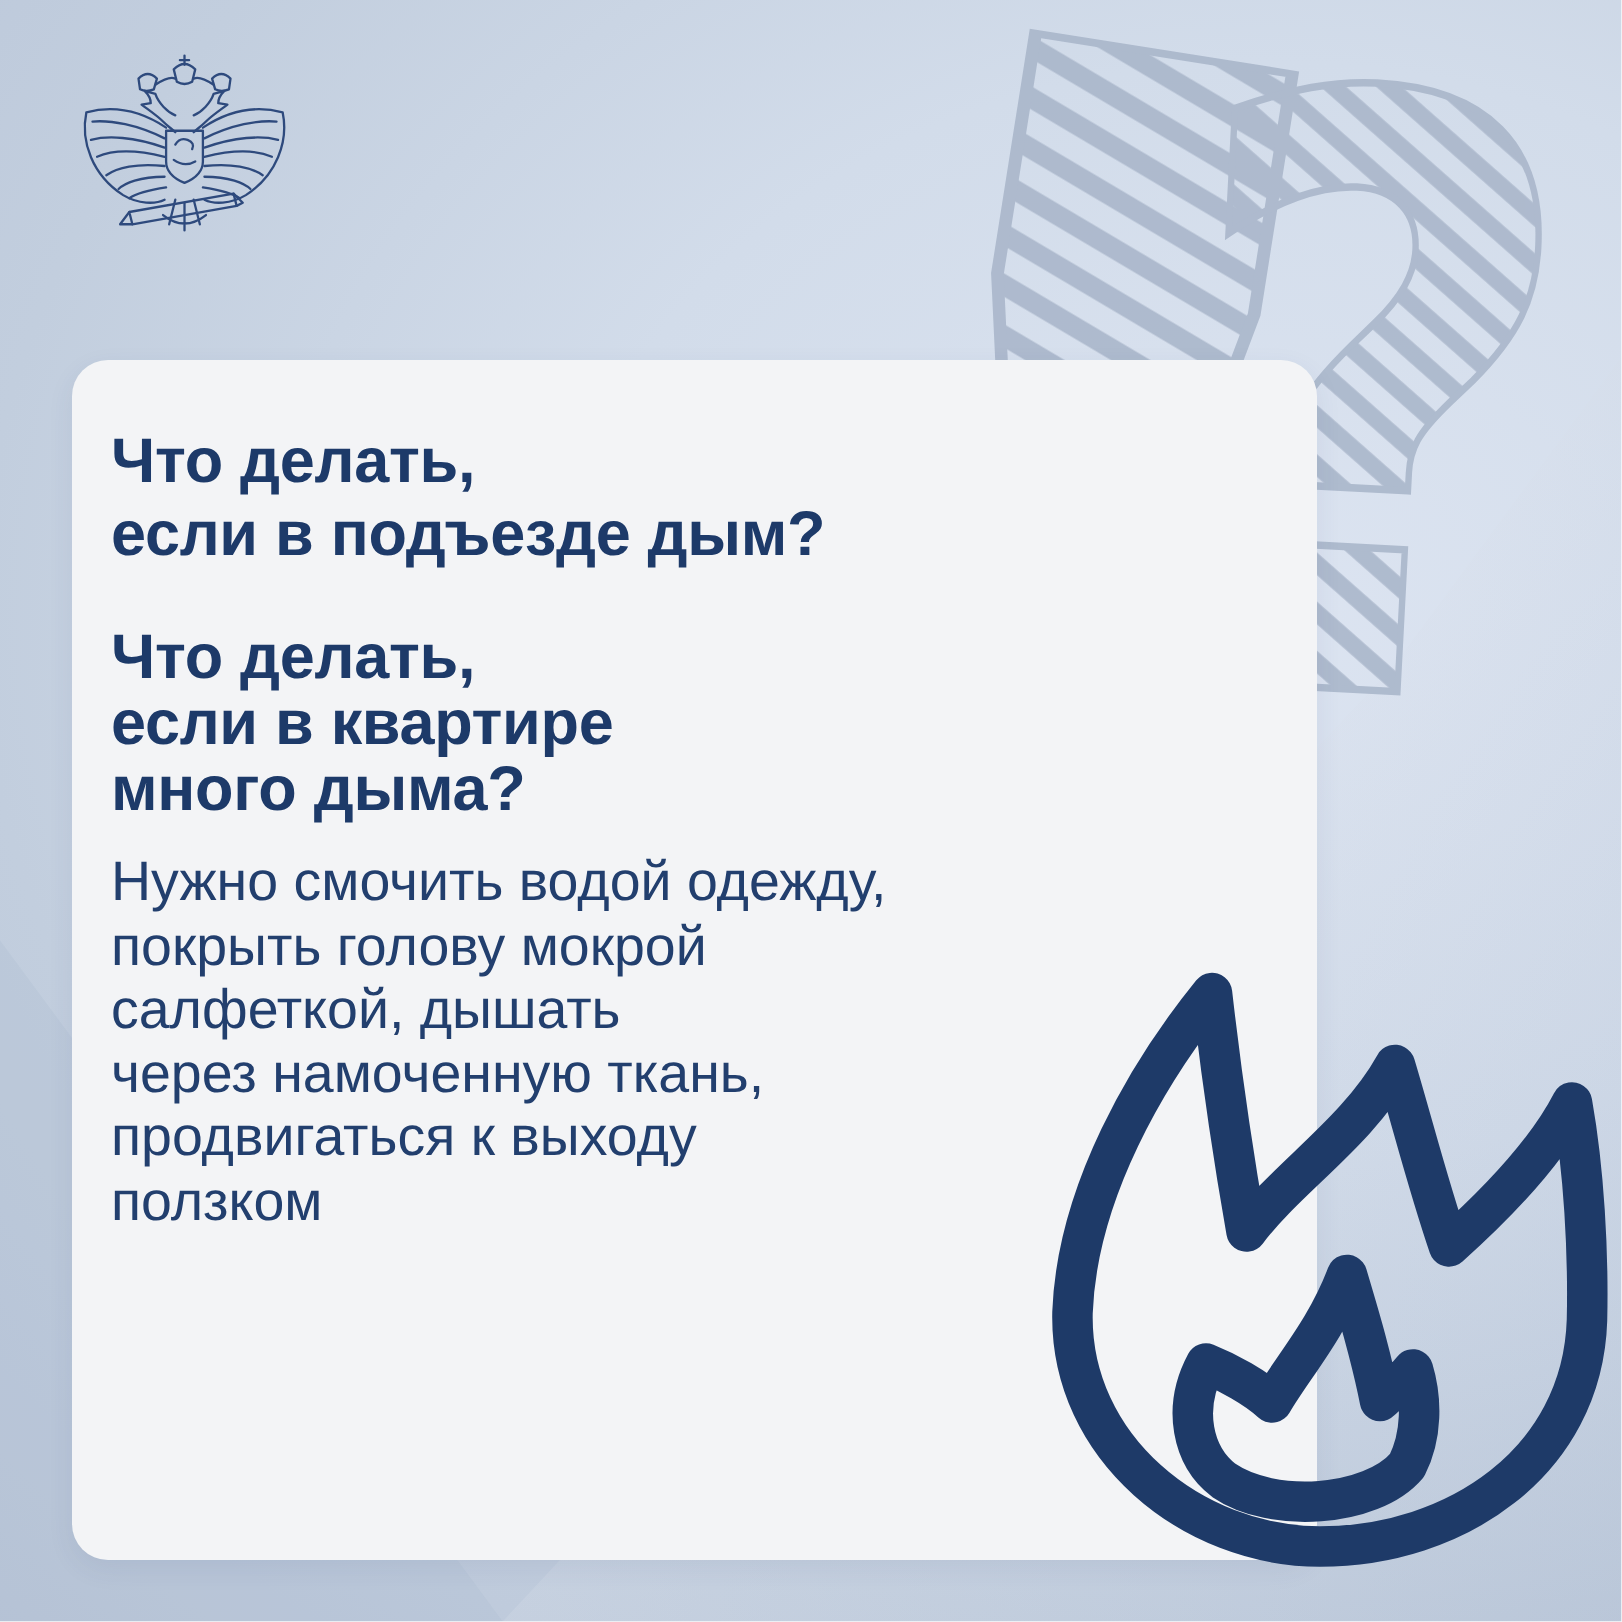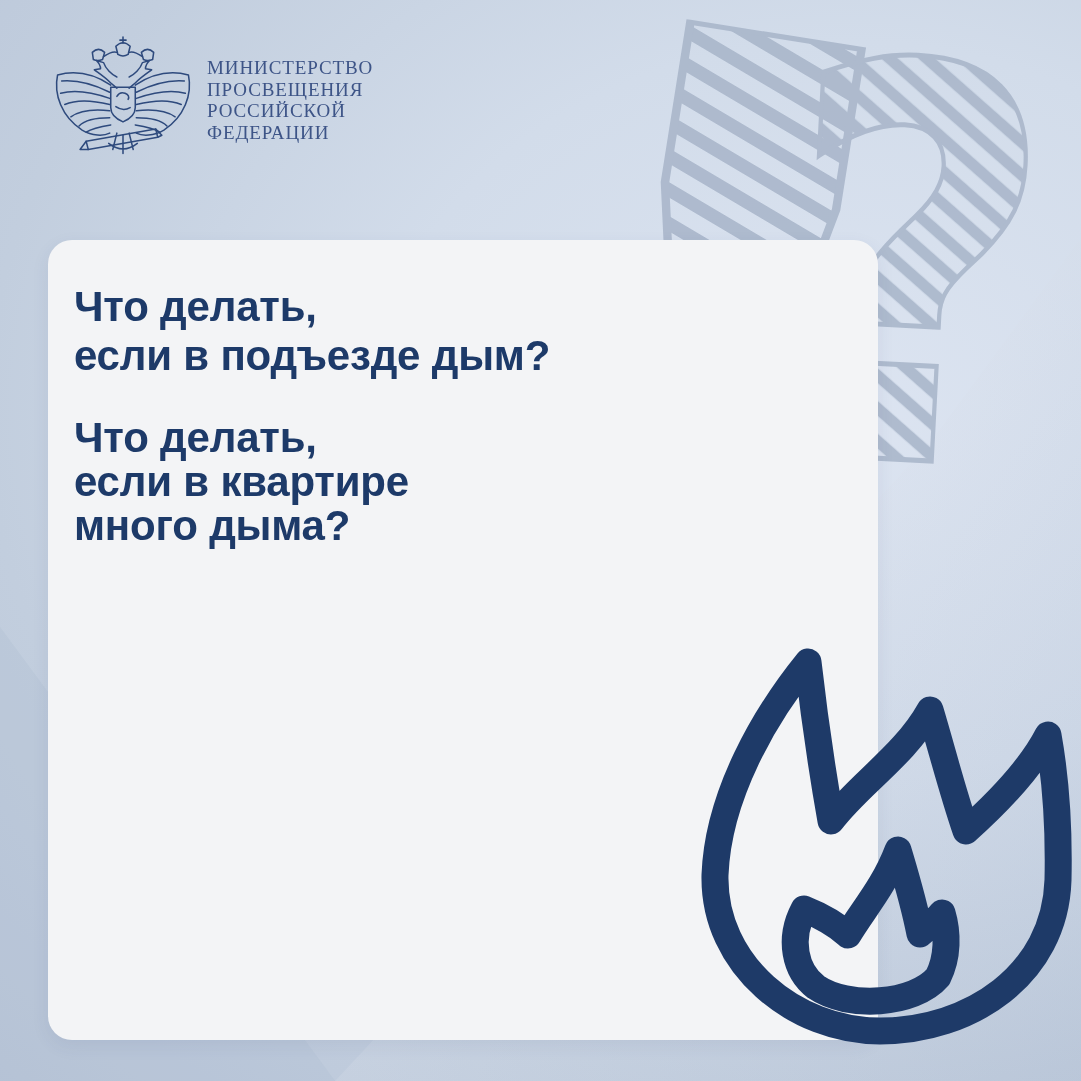--- a/index.html
+++ b/index.html
@@ -94,31 +94,33 @@
       <path d="M57 75 C39 73 26 76 19 81"></path>
       <path d="M57 82 C41 82 31 86 27 90"></path>
       <path d="M58 89 C45 91 37 94 34 96"></path>
     </g>
     <use href="#wingL" transform="translate(140,0) scale(-1,1)"></use>
     <path d="M64 97 L60 113 M70 99 V117 M76 97 L80 113 M56 107 Q70 118 84 107"></path>
     <path d="M34 105 L102 93 L104 101 L36 113 Z"></path>
     <path d="M34 105 L28 113 L36 113 M102 93 L108 99 L104 101"></path>
   </svg>
 
-  <div class="logo-text">МИНИСТЕРСТВО
-ПРОСВЕЩЕНИЯ
-РОССИЙСКОЙ
-ФЕДЕРАЦИИ</div>
 
   <div class="card">
     <h2>Что делать,
 если в подъезде дым?</h2>
     <h2 class="second">Что делать,
 если в квартире
 много дыма?</h2>
+    <p class="second">Нужно смочить водой одежду,
+покрыть голову мокрой
+салфеткой, дышать
+через намоченную ткань,
+продвигаться к выходу
+ползком</p>
   </div>
 
   <svg class="flame" viewBox="0 0 375 400" fill="none" stroke="#1e3a68" stroke-width="27" stroke-linecap="round" stroke-linejoin="round">
     <path d="M108 17
              C65 70 18 150 15 230
              C13 320 95 386 180 386
              C270 386 355 330 358 235
              C359 190 356 135 348 90
              C330 125 295 160 266 186
              C252 145 242 105 230 65

